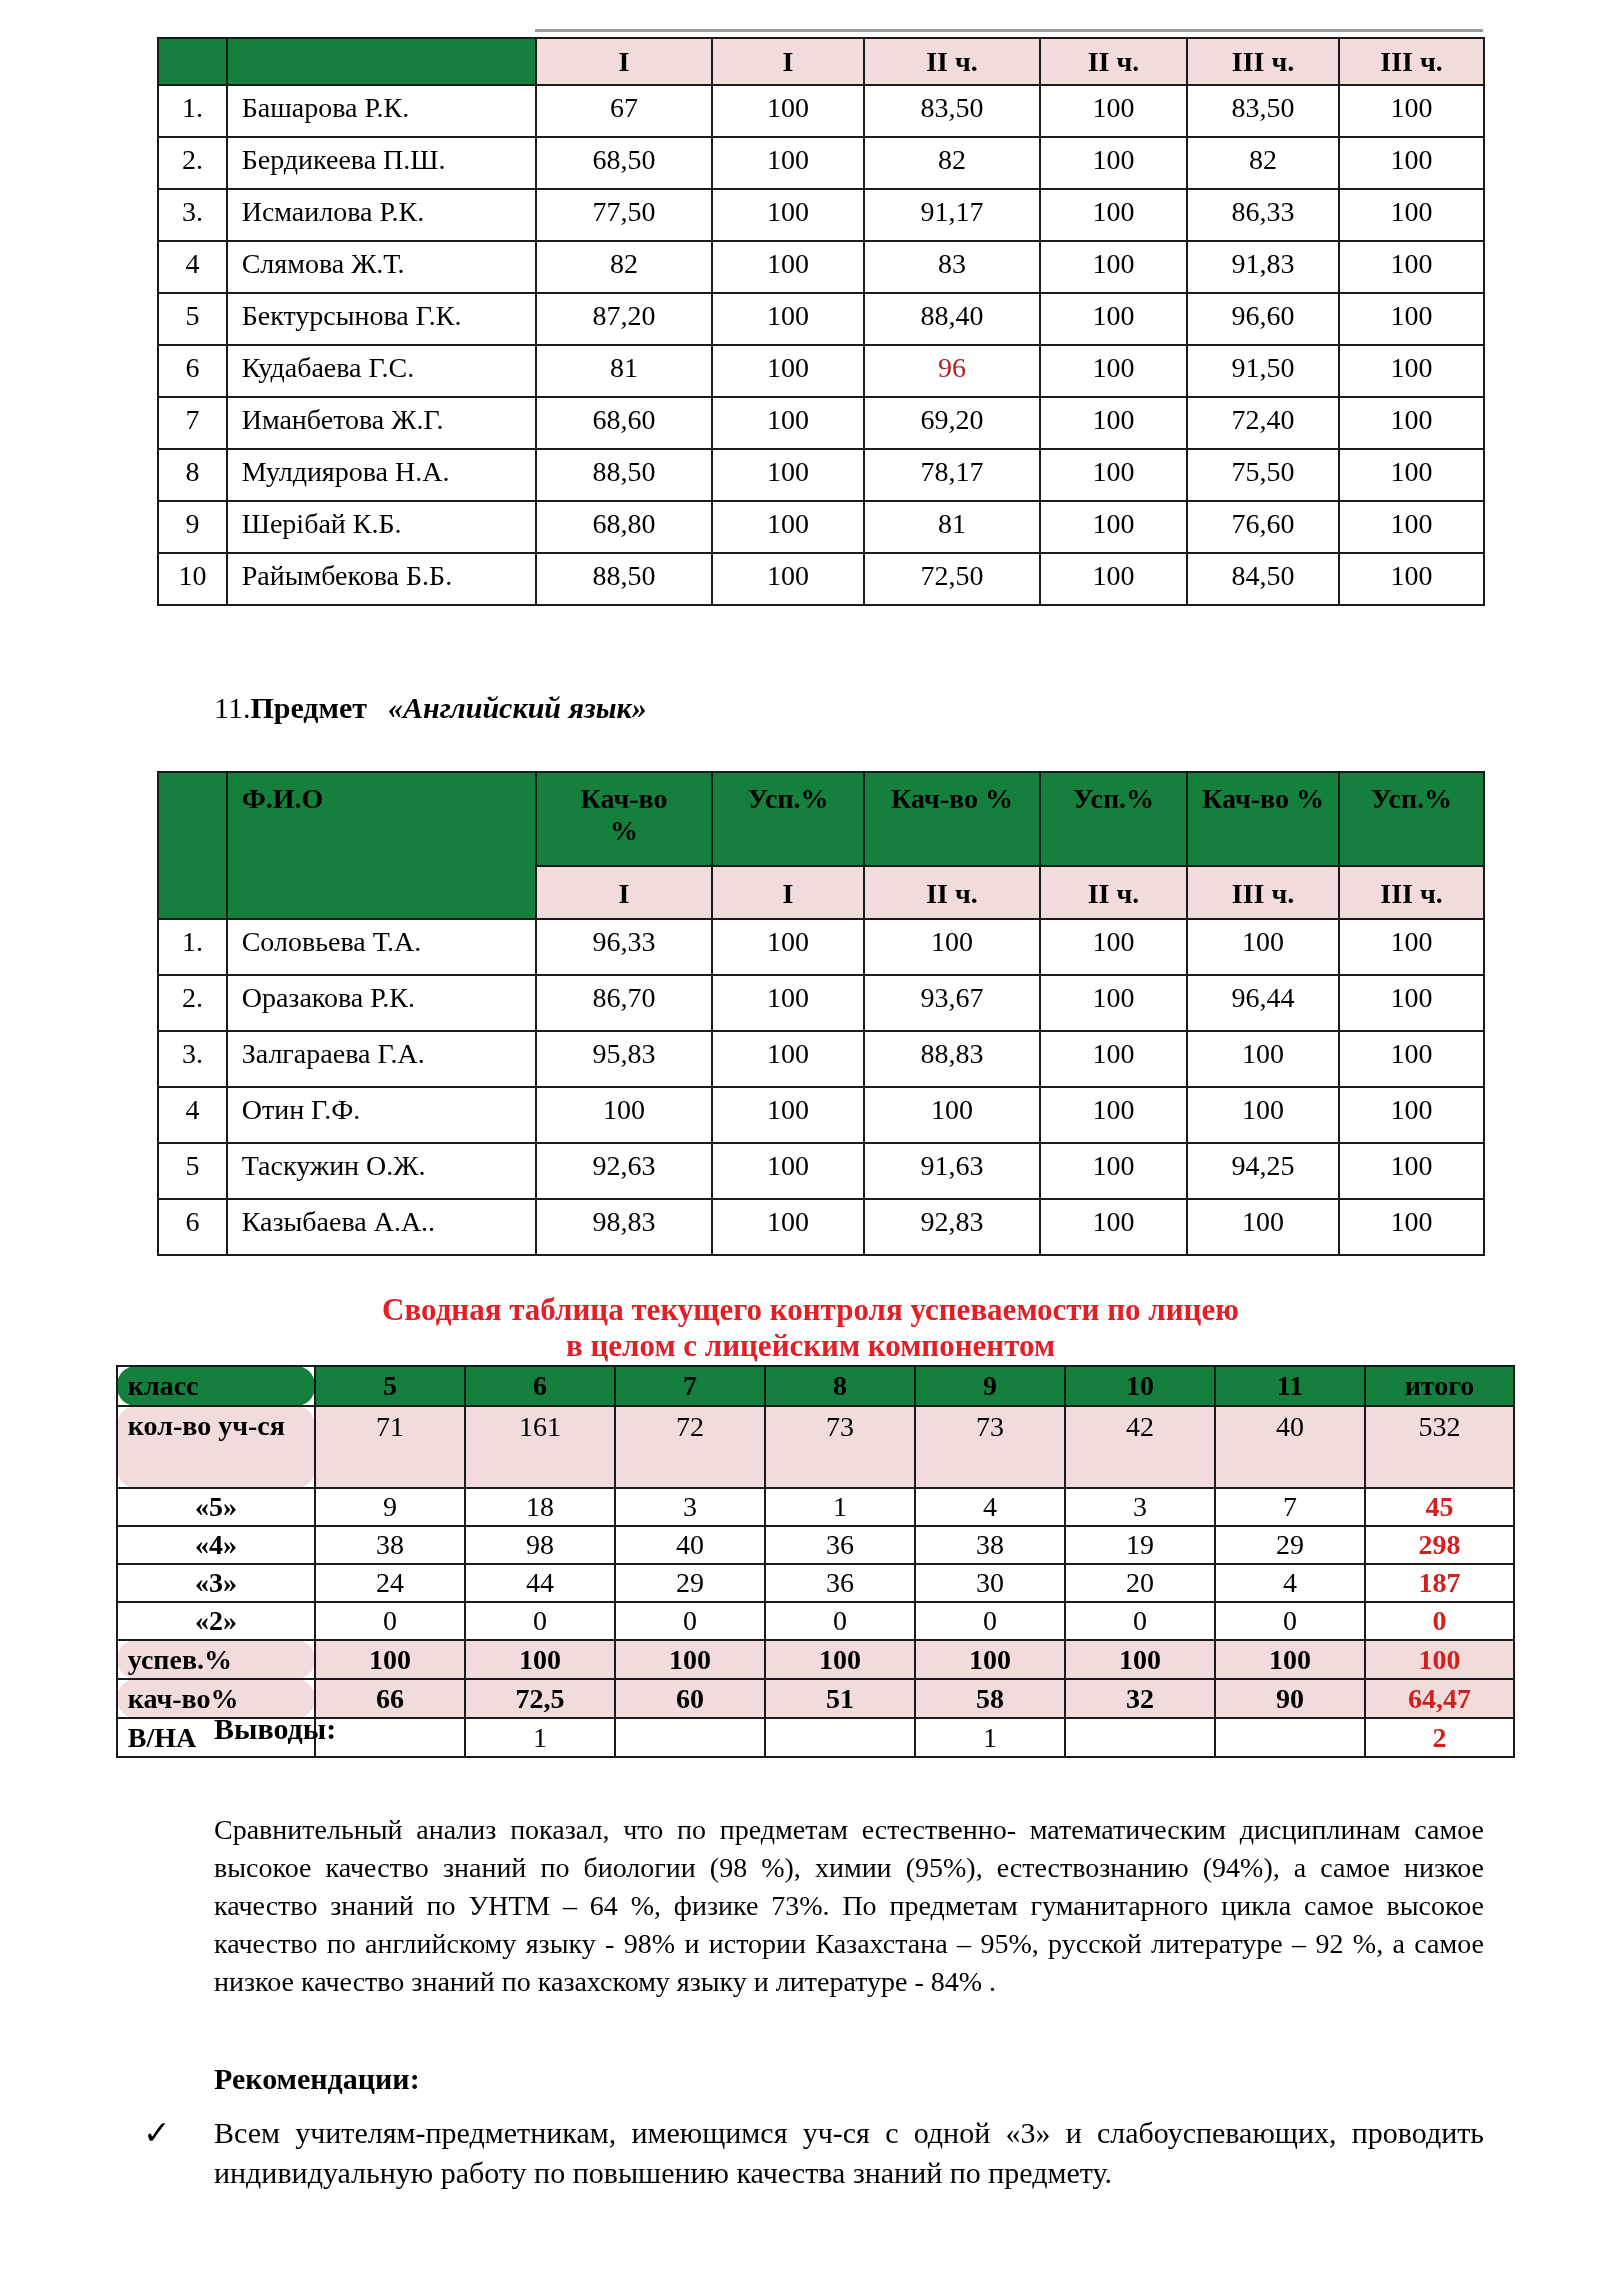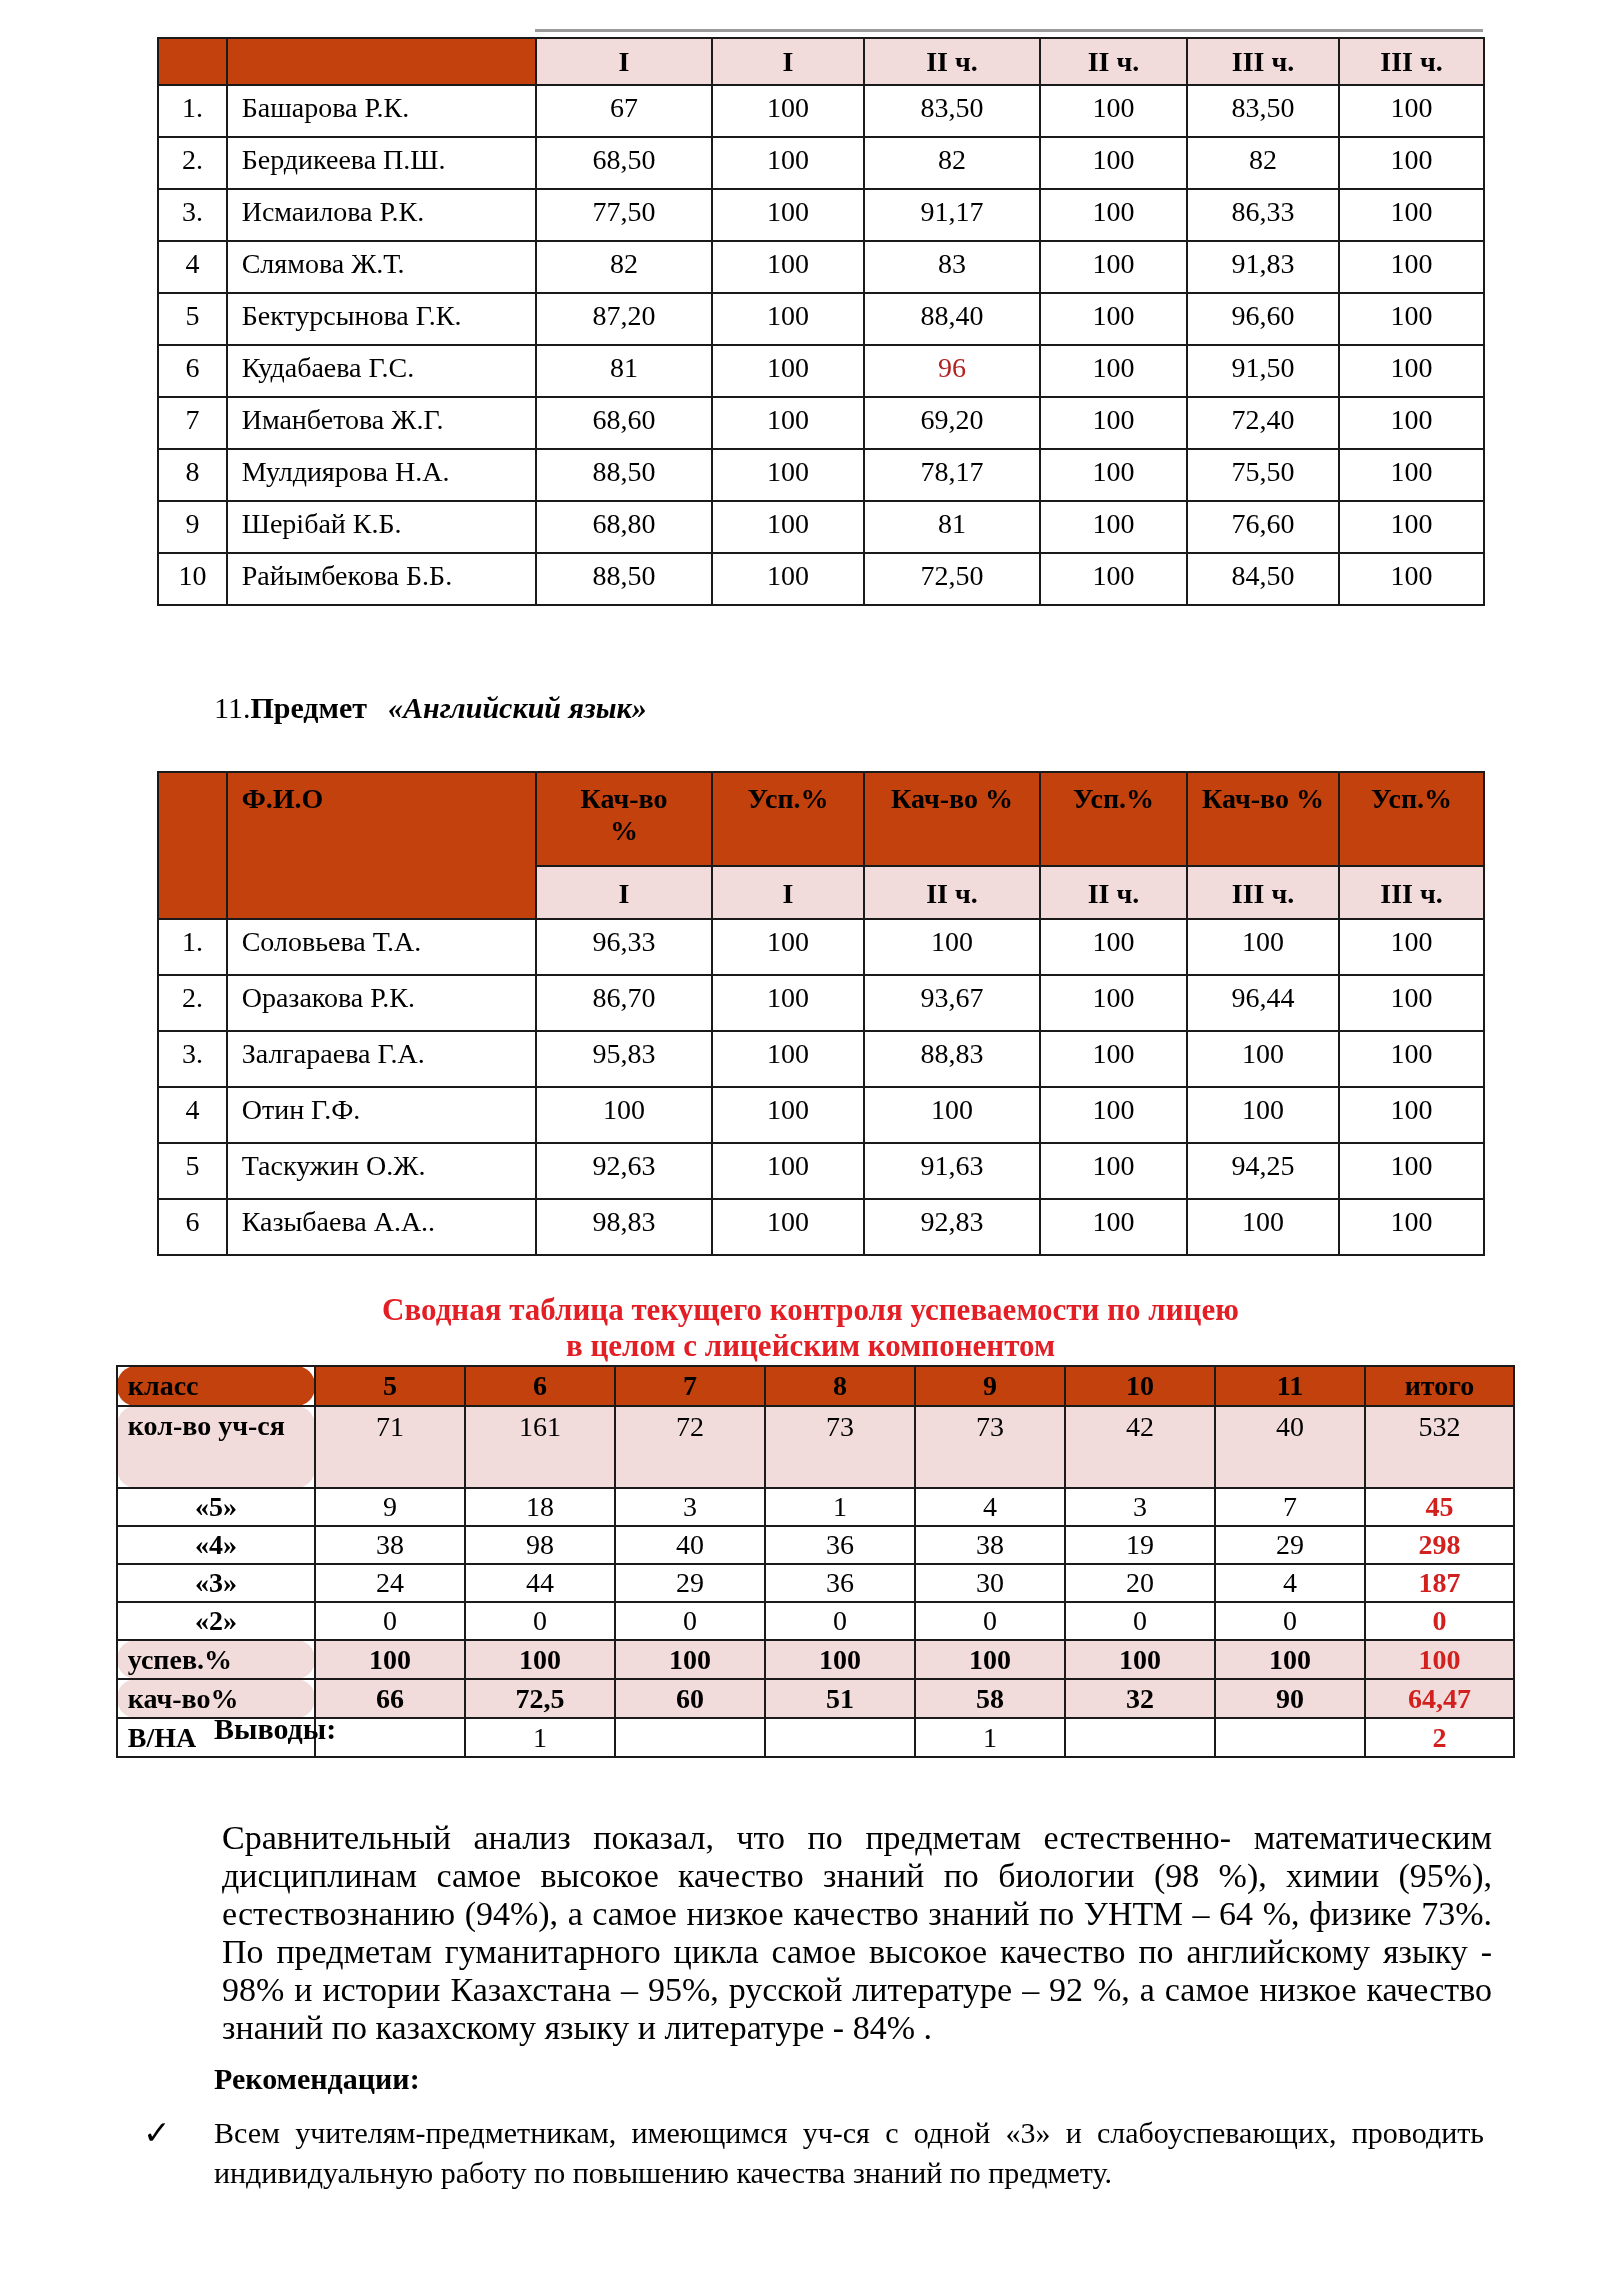--- a/index.html
+++ b/index.html
@@ -3,21 +3,21 @@
 <meta charset="utf-8">
 <style>
   html,body{margin:0;padding:0;background:#ffffff;}
   .page{position:relative;width:1621px;height:2293px;background:#fff;
         font-family:"Liberation Serif","DejaVu Serif",serif;color:#000;overflow:hidden;}
   .cutline{position:absolute;left:535px;top:29px;width:948px;height:2.9px;background:#9a9a9a;}
   table{border-collapse:collapse;table-layout:fixed;position:absolute;}
   td,th{border:2px solid #1a1a1a;font-size:28px;text-align:center;vertical-align:middle;
         padding:2px 5.9px;overflow:hidden;font-weight:normal;}
   th{font-weight:bold;}
-  .blue{background:#c2410c;}
+  .blue{background:#15803d;}
   .pink{background:#f2dcdb;}
   .b{font-weight:bold;}
   .left{text-align:left;padding-left:11.8px;}
   .name{text-align:left;padding-left:13.7px;}
   .dkred{color:#b22222;}
   .red{color:#d2201f;font-weight:bold;}
   
   .t1{left:157px;top:37px;width:1326px;border:2.9px solid #111;}
   .t1 tr{height:52px;}
   .t1 tr.hrow{height:47px;}
@@ -45,22 +45,22 @@
   .lbl{padding-left:9.8px;border-radius:19px;}
   
   .subject-heading{position:absolute;left:214px;top:691px;font-size:30px;margin:0;}
   .subject-heading .w{font-weight:bold;}
   .subject-heading .s{font-weight:bold;font-style:italic;margin-left:21px;}
   .red-title{position:absolute;left:0;top:1292px;width:1621px;text-align:center;
              color:#e31e24;font-weight:bold;font-size:31px;line-height:36px;}
   .sec-heading{position:absolute;font-size:30px;font-weight:bold;margin:0;}
   .h-conclusions{left:214px;top:1712px;}
   .h-recommendations{left:214px;top:2062px;}
-  .body-text{position:absolute;left:214px;top:1811px;width:1270px;margin:8px;
-             font-size:34px;line-height:38px;text-align:justify;}
+  .body-text{position:absolute;left:214px;top:1811px;width:1270px;margin:0;
+             font-size:28px;line-height:38px;text-align:justify;}
   .rec-item{position:absolute;left:143px;top:2113px;width:1341px;display:flex;align-items:flex-start;}
   .check{width:71px;flex:0 0 71px;font-size:33px;line-height:39px;
          font-family:"DejaVu Sans",sans-serif;}
   .rec-text{margin:0;font-size:30px;line-height:40px;text-align:justify;flex:1;}
 </style>
 </head>
 <body>
 
 <div class="page">
 

